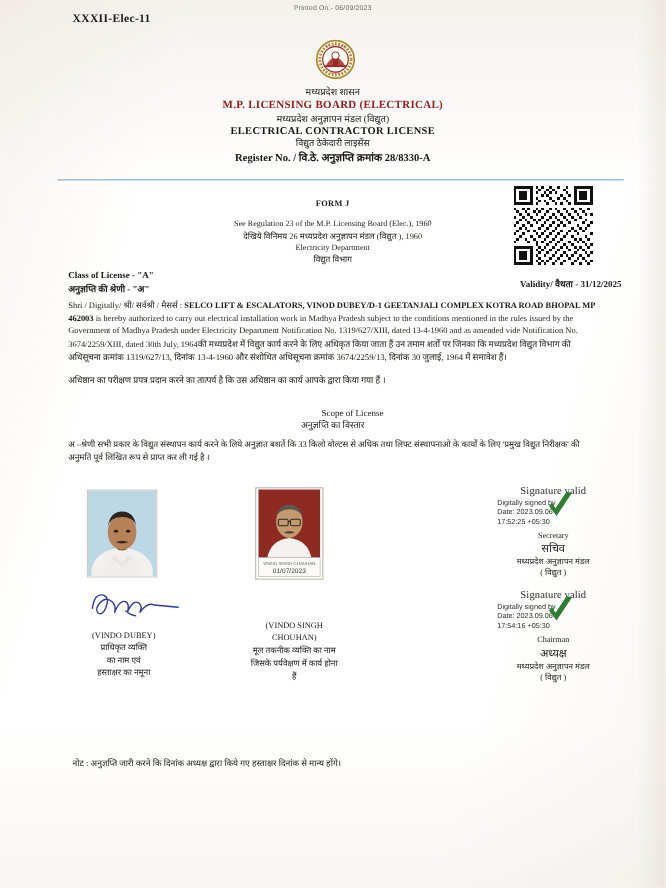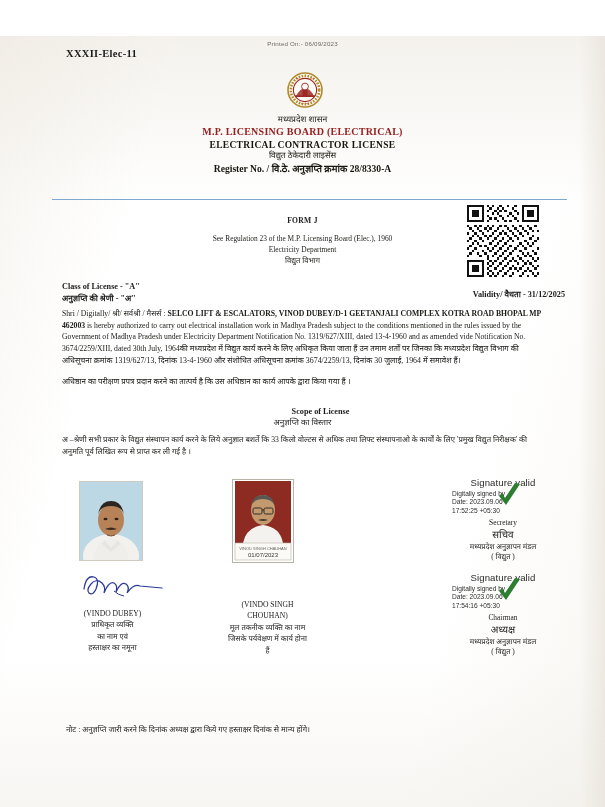--- a/index.html
+++ b/index.html
@@ -8,21 +8,20 @@
     background:#ffffff;
     font-family:"Liberation Serif", serif;
     color:#1b1b1b;
     position:relative;
     overflow:hidden;
   }
   .page{
     position:absolute;inset:0;
     background:
       linear-gradient(105deg, rgba(246,243,238,0.9) 0%, rgba(255,255,255,1) 22%, rgba(255,255,255,1) 74%, rgba(247,245,240,0.9) 100%);
-    margin-top: 36px;
   }
   
   .scan-shade{
     position:absolute;left:0;top:0;right:0;height:170px;
     background:linear-gradient(180deg, rgba(236,231,222,0.55) 0%, rgba(255,255,255,0) 100%);
     pointer-events:none;
   }
   .scan-shade2{
     position:absolute;left:0;bottom:0;right:0;height:150px;
     background:linear-gradient(0deg, rgba(240,237,231,0.5) 0%, rgba(255,255,255,0) 100%);
@@ -88,21 +87,21 @@
   .body-para b{font-weight:bold;}
   .hi-inline{font-size:7.9px;}
   .para2{
     position:absolute;top:340px;left:62px;width:480px;
     font-size:7.9px;line-height:1.5;color:#191916;
   }
   
   .scope-title{
     position:absolute;top:370px;left:0;right:0;text-align:center;line-height:1.4;
   }
-  .scope-title .en{font-size:8.2px;font-weight:bold;padding-left:36px;}
+  .scope-title .en{font-size:8.2px;font-weight:normal;padding-left:36px;}
   .scope-title .hi{font-size:8.2px;font-weight:normal;}
   .scope-body{
     position:absolute;top:398px;left:62px;width:482px;
     font-size:7.7px;line-height:1.62;color:#191916;
   }
   
   .photo1{
     position:absolute;left:79px;top:445px;width:62px;height:78px;
     border:1px solid #cfc9c0;overflow:hidden;
   }
@@ -117,21 +116,21 @@
     position:absolute;left:40px;top:572px;width:145px;text-align:center;
     font-size:7.6px;line-height:1.5;color:#1a1a1a;
   }
   .cap2{
     position:absolute;left:195px;top:563px;width:145px;text-align:center;
     font-size:7.6px;line-height:1.5;color:#1a1a1a;
   }
   
   .dsig{position:absolute;width:170px;text-align:center;}
   .dsig .sv{
-    font-size:9.6px;color:#2b2b2b;font-family:Liberation Sans, sans-serif;
+    font-size:9.6px;color:#2b2b2b;font-family:Liberation Serif, serif;
     letter-spacing:.1px;
   }
   .dsig .meta{
     font-size:6.6px;line-height:1.28;color:#2e2e2e;text-align:left;
     font-family:"Liberation Sans", sans-serif;
     margin-left:34px;margin-top:2px;
   }
   .dsig .role-en{font-size:7.4px;margin-top:3px;}
   .dsig .role-hi{font-size:10px;}
   .dsig .org{font-size:7.4px;}
@@ -169,30 +168,32 @@
       <rect x="15.6" y="18" width="4.8" height="6" fill="#9c2a22"></rect>
       <rect x="8" y="23.4" width="20" height="1.6" fill="#9c2a22"></rect>
       <text x="18" y="6.6" font-size="2.6" fill="#9c2a22" text-anchor="middle" font-family="Liberation Serif, serif">M.P. LICENSING</text>
       <text x="18" y="31.6" font-size="2.4" fill="#9c2a22" text-anchor="middle" font-family="Liberation Serif, serif">BOARD</text>
     </svg>
   </div>
 
   <div class="header">
     <div class="h-hi1">मध्यप्रदेश शासन</div>
     <div class="h-red">M.P. LICENSING BOARD (ELECTRICAL)</div>
+    <div class="h-hi2">मध्यप्रदेश अनुज्ञापन मंडल (विद्युत)</div>
     <div class="h-en2">ELECTRICAL CONTRACTOR LICENSE</div>
     <div class="h-hi3">विद्युत ठेकेदारी लाइसेंस</div>
     <div class="h-reg">Register No. / वि.ठे. अनुज्ञप्ति क्रमांक 28/8330-A</div>
   </div>
 
   <div class="rule"></div>
 
   <div class="formj">FORM J</div>
   <div class="reg-lines">
     <div class="ln">See Regulation 23 of the M.P. Licensing Board (Elec.), 1960</div>
+    <div class="ln hi">देखिये विनिमय 26 मध्यप्रदेश अनुज्ञापन मंडल (विद्युत ), 1960</div>
     <div class="ln">Electricity Department</div>
     <div class="ln hi">विद्युत विभाग</div>
   </div>
 
   <div class="qr">
     <svg viewBox="0 0 29 29" width="74" height="72" shape-rendering="crispEdges">
       <rect width="29" height="29" fill="#ffffff"></rect>
       <g fill="#111111">
         <rect x="0" y="0" width="7" height="1"></rect>
           <rect x="0" y="6" width="7" height="1"></rect>

